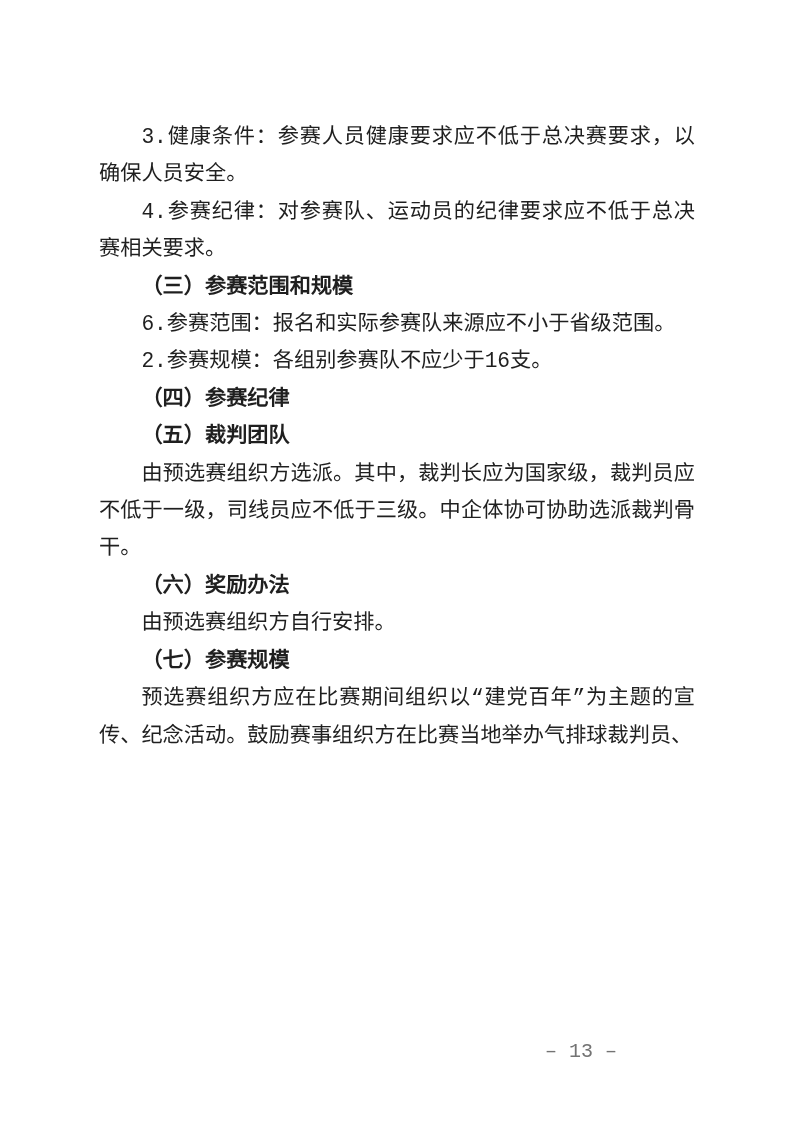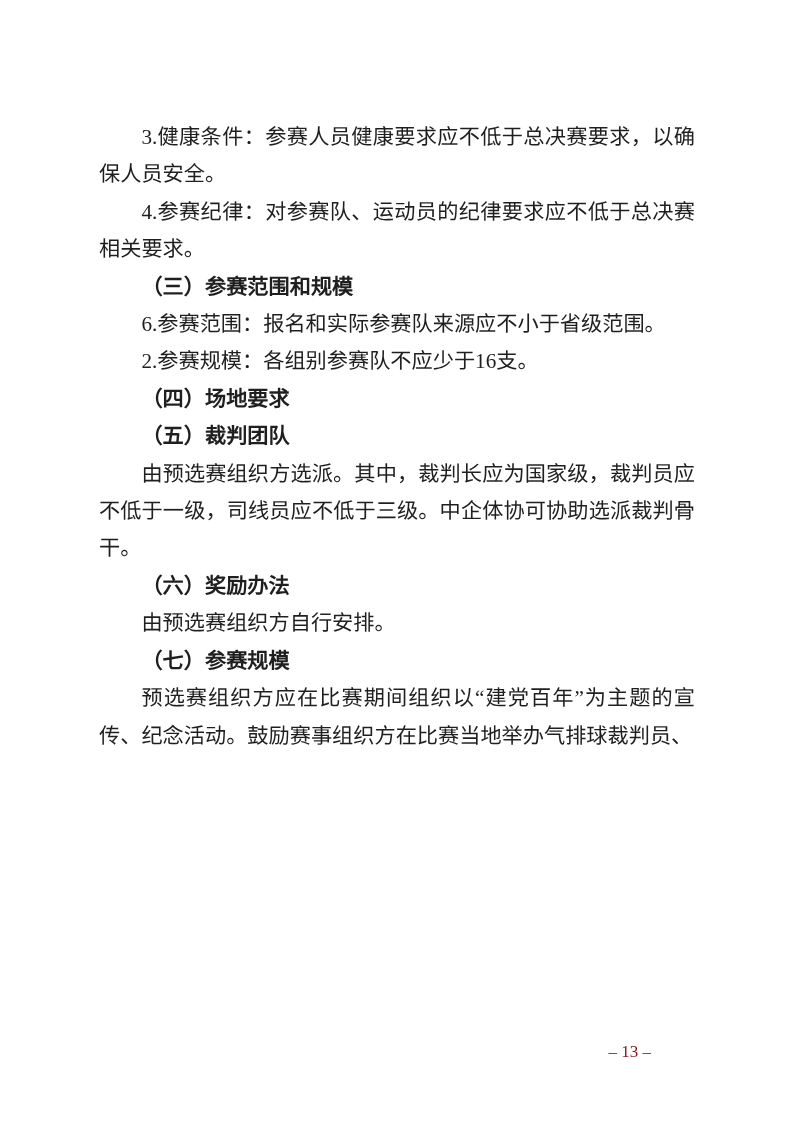--- a/index.html
+++ b/index.html
@@ -6,23 +6,22 @@
     margin: 0;
     padding: 0;
     background: #ffffff;
   }
   .page {
     position: relative;
     width: 722px;
     height: 1122px;
     background: #ffffff;
     overflow: hidden;
-    font-family: Liberation Serif, serif;
+    font-family: Liberation Mono, monospace;
     color: #1f1f1f;
-    padding-left: 34px;
   }
   .doc-body {
     position: absolute;
     left: 99px;
     top: 119px;
     width: 596px;
     font-size: 21.2px;
     line-height: 37.4px;
     text-align: justify;
   }
@@ -31,37 +30,37 @@
     padding: 0;
     text-indent: 2em;
   }
   .doc-body p.heading {
     font-weight: bold;
   }
   .page-footer {
     position: absolute;
     top: 1041px;
     right: 105px;
-    font-size: 17px;
+    font-size: 20px;
     line-height: 22px;
-    color: #7f1d1d;
+    color: #737373;
     text-align: right;
   }
 </style>
 </head>
 <body>
 
 <div class="page">
   <div class="doc-body" id="doc-body">
       <p class="body">3.健康条件：参赛人员健康要求应不低于总决赛要求，以确保人员安全。</p>
       <p class="body">4.参赛纪律：对参赛队、运动员的纪律要求应不低于总决赛相关要求。</p>
       <p class="heading">（三）参赛范围和规模</p>
       <p class="body">6.参赛范围：报名和实际参赛队来源应不小于省级范围。</p>
       <p class="body">2.参赛规模：各组别参赛队不应少于16支。</p>
-      <p class="heading">（四）场地要求</p>
+      <p class="heading">（四）参赛纪律</p>
       <p class="heading">（五）裁判团队</p>
       <p class="body">由预选赛组织方选派。其中，裁判长应为国家级，裁判员应不低于一级，司线员应不低于三级。中企体协可协助选派裁判骨干。</p>
       <p class="heading">（六）奖励办法</p>
       <p class="body">由预选赛组织方自行安排。</p>
       <p class="heading">（七）参赛规模</p>
       <p class="body">预选赛组织方应在比赛期间组织以“建党百年”为主题的宣传、纪念活动。鼓励赛事组织方在比赛当地举办气排球裁判员、</p>
     </div>
   <div class="page-footer">
     <span>– 13 –</span>
   </div>

